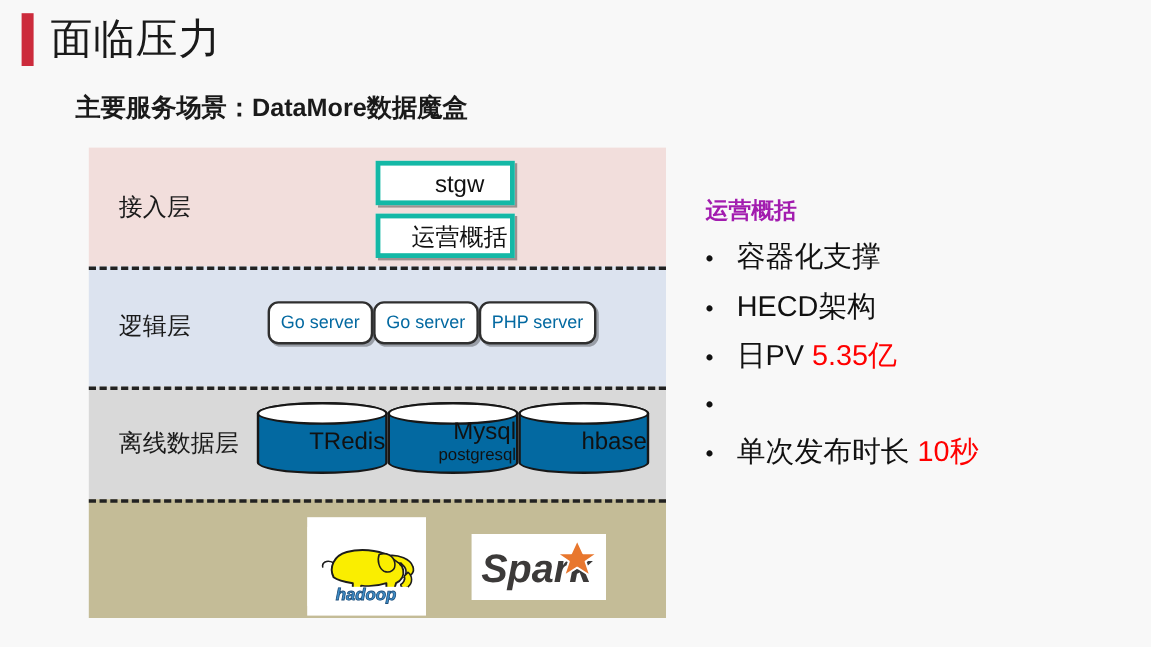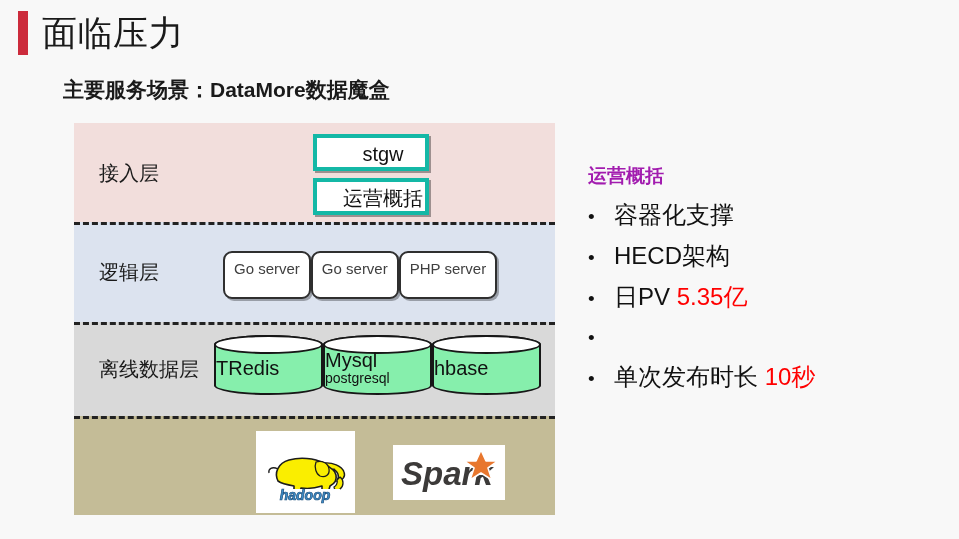--- a/index.html
+++ b/index.html
@@ -119,48 +119,49 @@
     left: 149px;
     top: 29px;
     display: flex;
   }
   .round-box {
     box-sizing: border-box;
     background: #FFFFFF;
     border: 2px solid #2F2F2F;
     border-radius: 9px;
     box-shadow: 2px 2px 0 rgba(0,0,0,0.3);
-    height: 48px;
+    height: 36px;
     line-height: 32px;
     text-align: center;
     font-size: 15px;
-    color: #404040;
+    color: #0369a1;
     padding: 0 9px;
     white-space: nowrap;
   }
 
   
   #db-boxes {
     position: absolute;
     left: 140px;
     top: 13px;
     display: flex;
   }
   .cylinder {
     position: relative;
     width: 109px;
     height: 60px;
-    background: #86efac;
+    background: #0369a1;
     border: 2px solid #171717;
     border-radius: 50% / 16%;
     box-sizing: border-box;
     display: flex;
     flex-direction: column;
-    align-items: flex-start;
+    align-items: flex-end;
     justify-content: center;
+    padding-left: 27px;
   }
   .cylinder::before {
     content: "";
     position: absolute;
     left: -2px;
     top: -2px;
     width: 109px;
     height: 19px;
     border: 2px solid #171717;
     border-radius: 50%;

